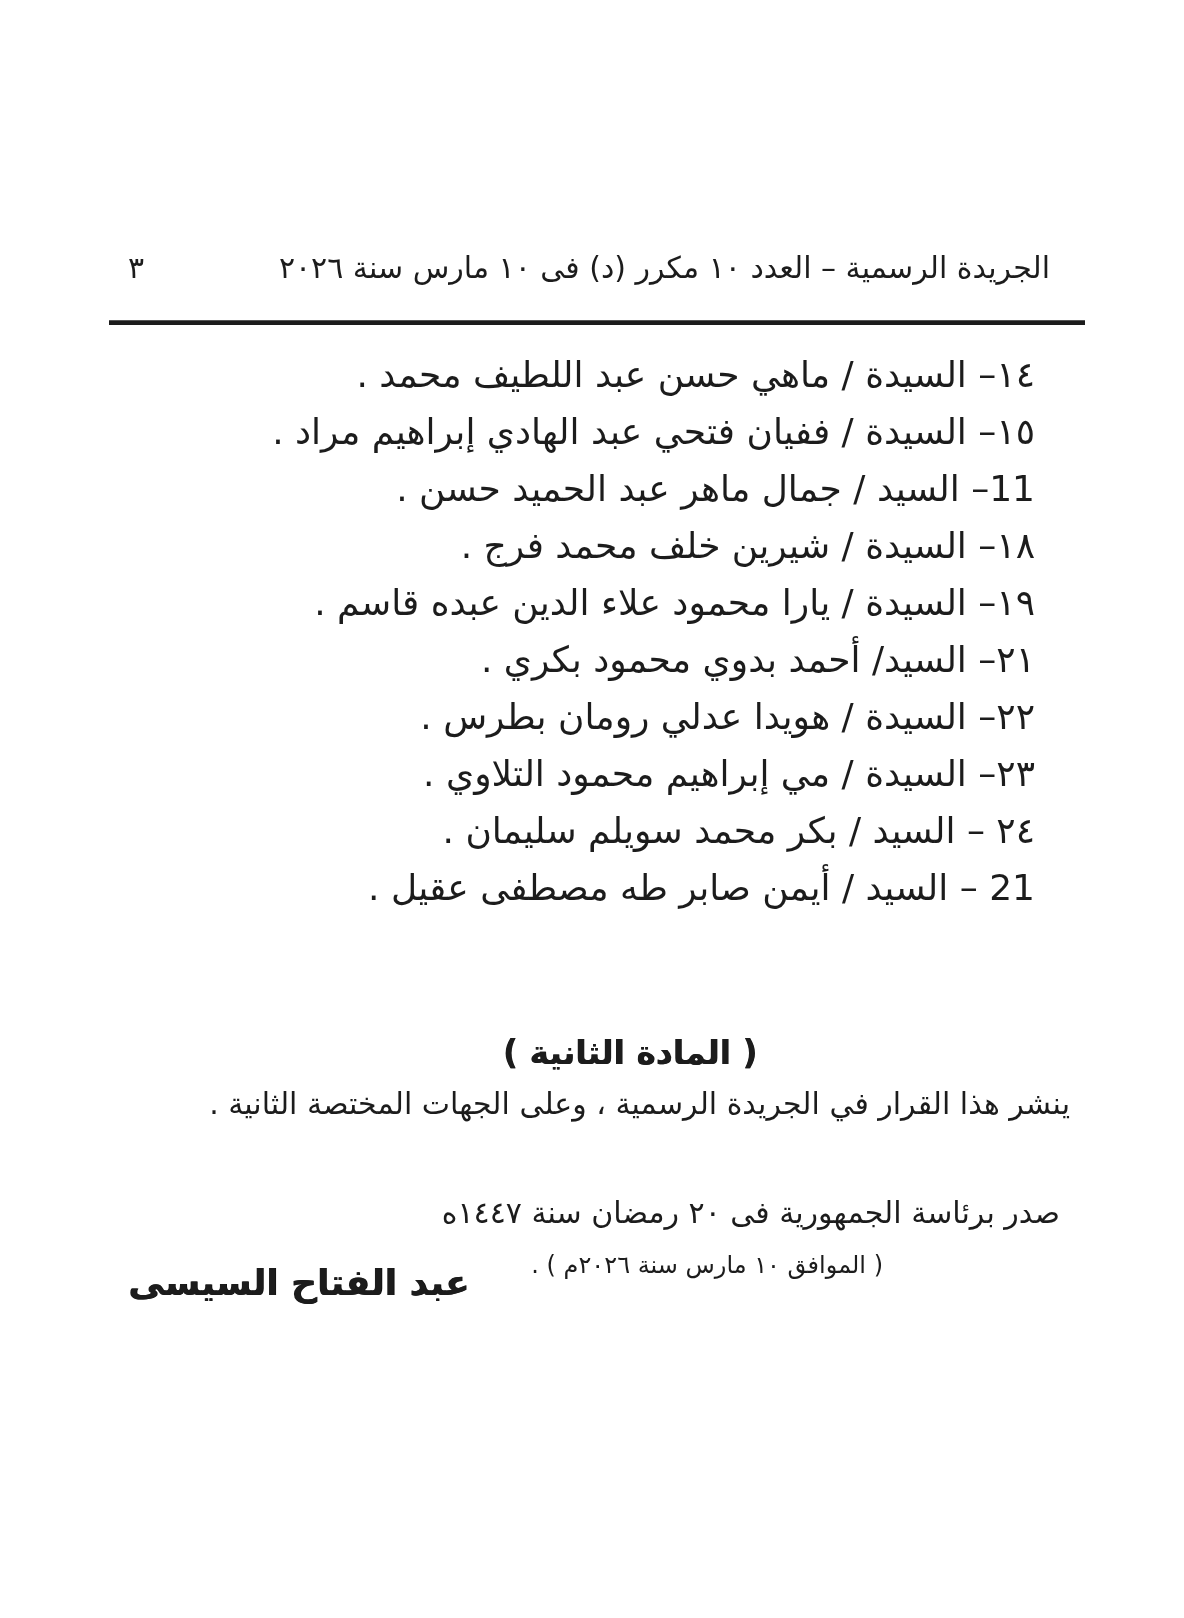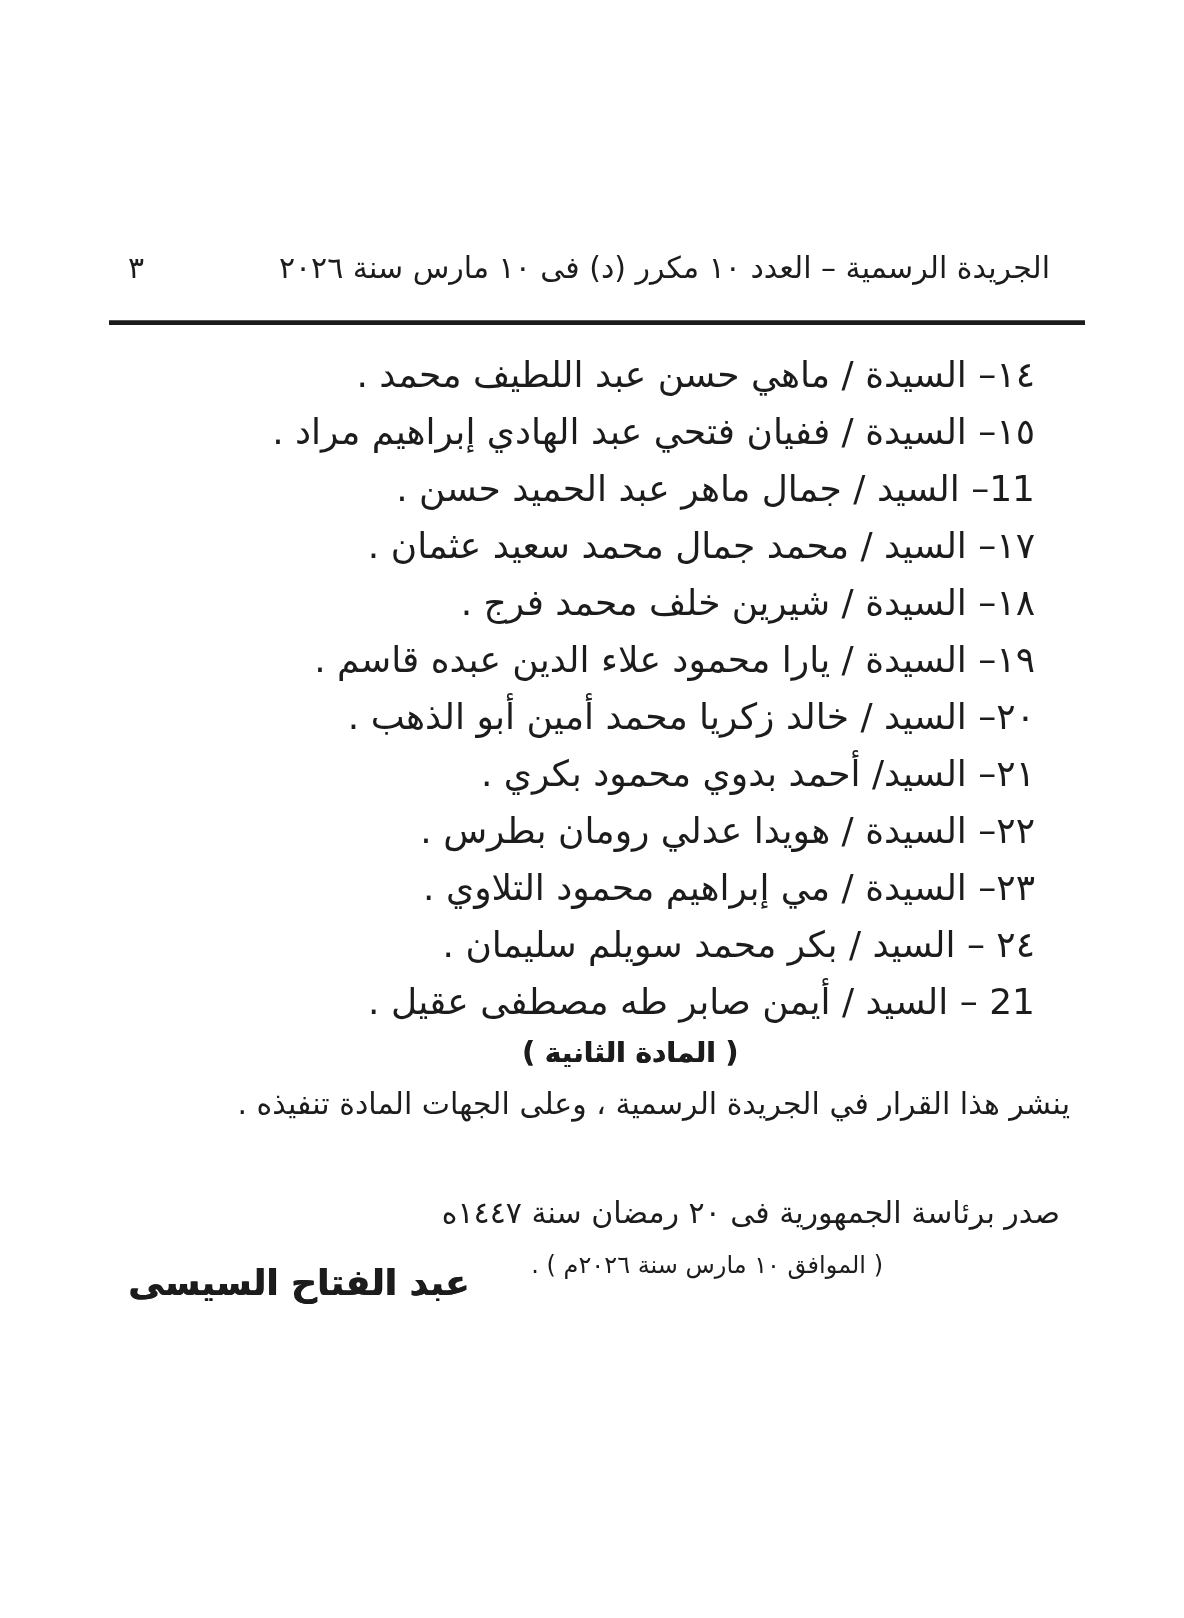--- a/index.html
+++ b/index.html
@@ -52,21 +52,21 @@
     line-height: 57px;
     white-space: nowrap;
   }
   .article-heading-wrap {
     position: absolute;
     top: 1031px;
     left: 0;
     right: 0;
     padding-left: 76px;
     text-align: center;
-    font-size: 28px;
+    font-size: 33px;
     font-weight: bold;
     line-height: 44px;
   }
   .article-heading { text-shadow: 0.6px 0 0 #1c1c1c; }
   .publish-clause {
     position: absolute;
     top: 1083px;
     right: 114px;
     left: 100px;
     text-align: right;
@@ -112,36 +112,34 @@
     <div class="header-title">الجريدة الرسمية – العدد ١٠ مكرر (د) فى ١٠ مارس سنة ٢٠٢٦</div>
     <div class="page-number">٣</div>
   </header>
 
   <div class="rule"></div>
 
   <div class="names-list">
       <div class="list-item">١٤– السيدة / ماهي حسن عبد اللطيف محمد .</div>
       <div class="list-item">١٥– السيدة / ففيان فتحي عبد الهادي إبراهيم مراد .</div>
       <div class="list-item">11– السيد / جمال ماهر عبد الحميد حسن .</div>
-      <div class="list-item">١٧– السيد / محمد جمال محمد سعيد عثمان .</div>
       <div class="list-item">١٨– السيدة / شيرين خلف محمد فرج .</div>
       <div class="list-item">١٩– السيدة / يارا محمود علاء الدين عبده قاسم .</div>
-      <div class="list-item">٢٠– السيد / خالد زكريا محمد أمين أبو الذهب .</div>
       <div class="list-item">٢١– السيد/ أحمد بدوي محمود بكري .</div>
       <div class="list-item">٢٢– السيدة / هويدا عدلي رومان بطرس .</div>
       <div class="list-item">٢٣– السيدة / مي إبراهيم محمود التلاوي .</div>
       <div class="list-item">٢٤ – السيد / بكر محمد سويلم سليمان .</div>
       <div class="list-item">21 – السيد / أيمن صابر طه مصطفى عقيل .</div>
     </div>
 
   <div class="article-heading-wrap">
     <span class="article-heading">( المادة الثانية )</span>
   </div>
 
-  <div class="publish-clause">ينشر هذا القرار في الجريدة الرسمية ، وعلى الجهات المادة تنفيذه .</div>
+  <div class="publish-clause">ينشر هذا القرار في الجريدة الرسمية ، وعلى الجهات المختصة الثانية .</div>
 
   <div class="issued-line">صدر برئاسة الجمهورية فى ٢٠ رمضان سنة ١٤٤٧ه</div>
 
   <div class="corresponding-line">( الموافق ١٠ مارس سنة ٢٠٢٦م ) .</div>
 
   <div class="signature">عبد الفتاح السيسى</div>
 
 </div>
 
 </body></html>

